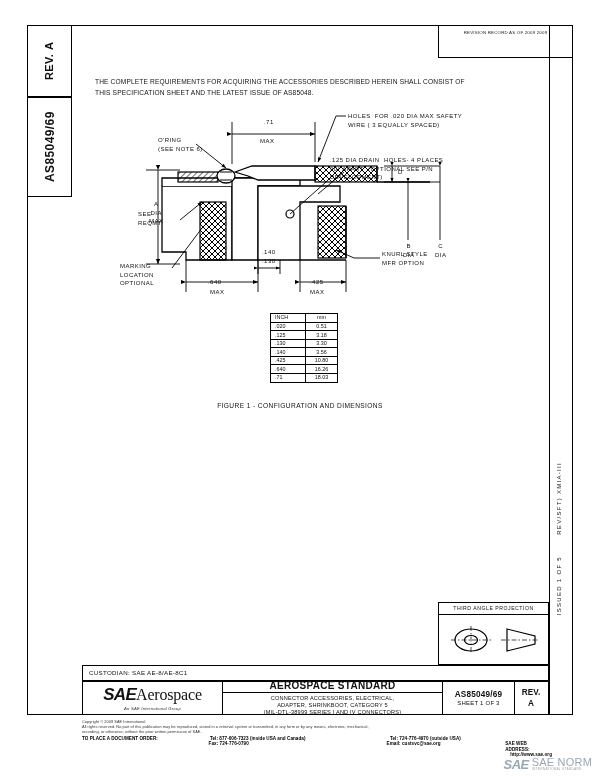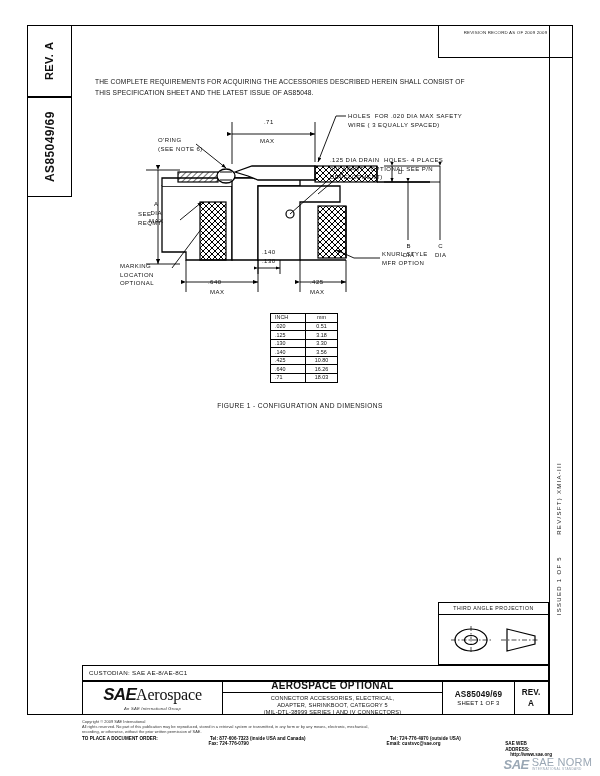--- a/index.html
+++ b/index.html
@@ -341,21 +341,21 @@
 
     <div class="tb-cell" id="tb-logo">
       <div style="display:flex;align-items:baseline;">
         <span class="logo-sae">SAE</span>
         <span class="logo-aero">Aerospace</span>
       </div>
       <div class="logo-sub">An SAE International Group</div>
     </div>
 
     <div class="tb-cell" id="tb-title">
-      <div class="t1">AEROSPACE OPTIONAL</div>
+      <div class="t1">AEROSPACE STANDARD</div>
       <div class="t2">
         <div>CONNECTOR ACCESSORIES, ELECTRICAL,</div>
         <div>ADAPTER, SHRINKBOOT, CATEGORY 5</div>
         <div>(MIL-DTL-38999 SERIES I AND IV CONNECTORS)</div>
       </div>
     </div>
 
     <div class="tb-cell" id="tb-doc">
       <div class="d1">AS85049/69</div>
       <div class="d2">SHEET 1 OF 3</div>

